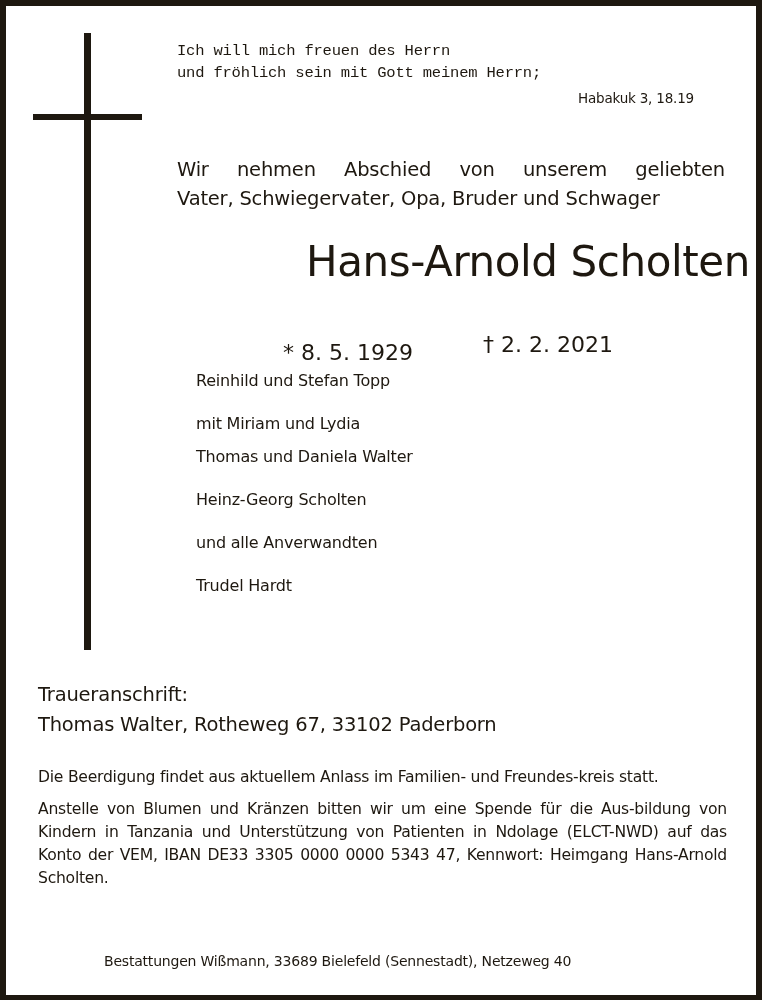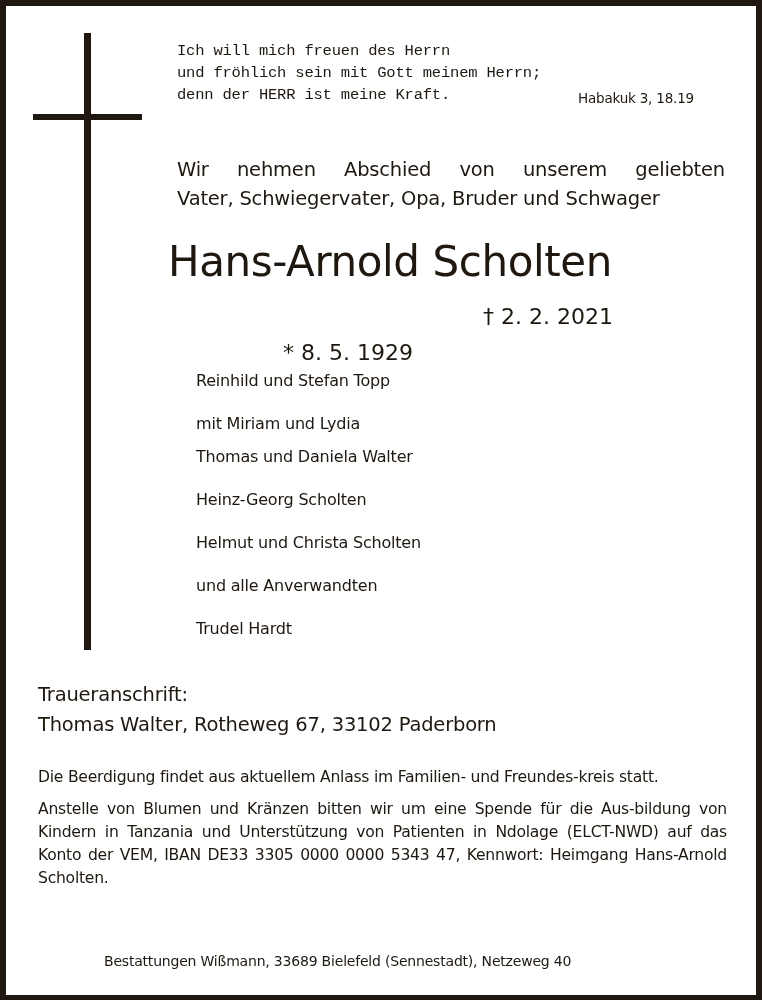--- a/index.html
+++ b/index.html
@@ -32,30 +32,30 @@
     }
 
     .intro {
       position: absolute; left: 177px; top: 155px; width: 548px;
       font-size: 19.5px; line-height: 29px; letter-spacing: -0.2px;
     }
     .intro-line-1 { display: block; text-align: justify; text-align-last: justify; white-space: nowrap; }
     .intro-line-2 { display: block; white-space: nowrap; }
 
     .deceased-name {
-      position: absolute; left: 168px; top: 232px; width: 590px;
-      text-align: left; font-size: 42px; line-height: 60px; letter-spacing: -0.4px;
+      position: absolute; left: 160px; top: 232px; width: 590px;
+      text-align: right; font-size: 42px; line-height: 60px; letter-spacing: -0.4px;
       white-space: nowrap;
     }
 
     .dates {
       position: absolute; top: 300px; font-size: 22px; line-height: 34px; white-space: nowrap;
     }
     .date-birth { left: 283px; margin-top: 36px; }
-    .date-death { left: 483px; }
+    .date-death { left: 483px; margin-top: 28px; }
 
     .mourners {
       position: absolute; left: 196px; top: 364px; width: 560px;
       font-size: 16px; letter-spacing: -0.2px;
     }
     .mourner-group { margin-bottom: 10px; }
     .mourner-line { display: block; line-height: 33px; white-space: nowrap; }
 
     .address-block {
       position: absolute; left: 38px; top: 680px; width: 690px;
@@ -80,21 +80,20 @@
 <div class="frame"></div>
 
 <div>
   <div class="cross-v"></div>
   <div class="cross-h"></div>
 </div>
 
 <div class="verse">
   <span class="verse-line">Ich will mich freuen des Herrn</span>
   <span class="verse-line">und fröhlich sein mit Gott meinem Herrn;</span>
-  <span class="verse-line">denn der HERR ist meine Kraft.</span>
 </div>
 <div class="verse-ref">Habakuk 3, 18.19</div>
 
 <div class="intro">
   <span class="intro-line-1">Wir nehmen Abschied von unserem geliebten</span>
   <span class="intro-line-2">Vater, Schwiegervater, Opa, Bruder und Schwager</span>
 </div>
 
 <div class="deceased-name">Hans-Arnold Scholten</div>
 
@@ -106,23 +105,20 @@
     <span class="mourner-line">Reinhild und Stefan Topp</span>
   </div>
   <div class="mourner-group">
     <span class="mourner-line">mit Miriam und Lydia</span>
     <span class="mourner-line">Thomas und Daniela Walter</span>
   </div>
   <div class="mourner-group">
     <span class="mourner-line">Heinz-Georg Scholten</span>
   </div>
   <div class="mourner-group">
-    <span class="mourner-line">Helmut und Christa Scholten</span>
-  </div>
-  <div class="mourner-group">
     <span class="mourner-line">und alle Anverwandten</span>
   </div>
   <div class="mourner-group">
     <span class="mourner-line">Trudel Hardt</span>
   </div>
 </div>
 
 <div class="address-block">
   <span class="address-line">Traueranschrift:</span>
   <span class="address-line">Thomas Walter, Rotheweg 67, 33102 Paderborn</span>

